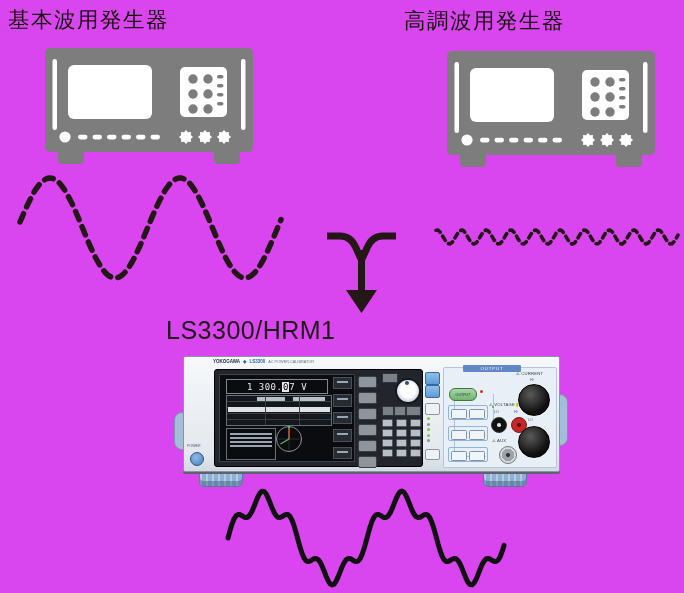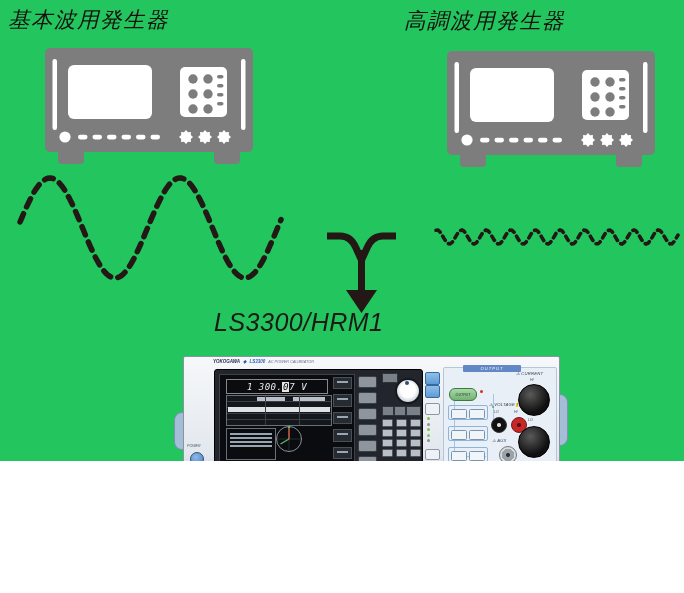--- a/index.html
+++ b/index.html
@@ -1,17 +1,17 @@
 <!DOCTYPE html>
 <html><head>
 <meta charset="utf-8">
 <style>
   html,body{margin:0;padding:0;background:#fff;}
-  #canvas{position:relative;width:684px;height:461px;background:#22c55e;overflow:hidden;
-          font-family:"Liberation Sans",sans-serif;color:#231815;font-style:italic;}
+  #canvas{position:relative;width:684px;height:593px;background:#d946ef;overflow:hidden;
+          font-family:"Liberation Sans",sans-serif;color:#231815;}
   .abs{position:absolute;}
   .jp-label{font-size:21.5px;font-weight:500;letter-spacing:1.5px;color:#17110e;}
   .model-title{font-size:25px;letter-spacing:.5px;color:#1e1a18;}
   .gfill{fill:#7d7d7d;}
   svg.overlay{position:absolute;left:0;top:0;pointer-events:none;}
   .wave-dash{stroke:#231815;fill:none;stroke-width:5.5;stroke-dasharray:9 7.5;stroke-linecap:round;}
   .wave-dash-sm{stroke:#231815;fill:none;stroke-width:3.6;stroke-dasharray:5 4.6;stroke-linecap:round;}
   .wave-solid{stroke:#111;fill:none;stroke-width:5;stroke-linecap:round;stroke-linejoin:round;}
   .merge{stroke:#231815;fill:none;stroke-width:7;}
   
@@ -129,21 +129,21 @@
     <path class="wave-dash-sm" d="M436.0,230.3L438.0,230.2L440.0,231.9L442.0,234.9L444.0,238.4L446.0,241.6L448.0,243.6L450.0,243.9L452.0,242.5L454.0,239.6L456.0,236.1L458.0,232.8L460.0,230.6L462.0,230.0L464.0,231.2L466.0,233.9L468.0,237.3L470.0,240.7L472.0,243.1L474.0,244.0L476.0,243.1L478.0,240.6L480.0,237.2L482.0,233.8L484.0,231.1L486.0,230.0L488.0,230.7L490.0,233.0L492.0,236.3L494.0,239.8L496.0,242.6L498.0,243.9L500.0,243.5L502.0,241.5L504.0,238.3L506.0,234.7L508.0,231.8L510.0,230.2L512.0,230.3L514.0,232.1L516.0,235.2L518.0,238.8L520.0,241.8L522.0,243.7L524.0,243.8L526.0,242.2L528.0,239.3L530.0,235.8L532.0,232.6L534.0,230.5L536.0,230.1L538.0,231.4L540.0,234.2L542.0,237.7L544.0,241.0L546.0,243.3L548.0,244.0L550.0,242.9L552.0,240.3L554.0,236.8L556.0,233.4L558.0,230.9L560.0,230.0L562.0,230.8L564.0,233.3L566.0,236.6L568.0,240.1L570.0,242.8L572.0,244.0L574.0,243.4L576.0,241.2L578.0,237.9L580.0,234.4L582.0,231.6L584.0,230.1L586.0,230.4L588.0,232.4L590.0,235.6L592.0,239.1L594.0,242.1L596.0,243.8L598.0,243.8L600.0,242.0L602.0,239.0L604.0,235.4L606.0,232.3L608.0,230.4L610.0,230.1L612.0,231.6L614.0,234.5L616.0,238.1L618.0,241.3L620.0,243.5L622.0,244.0L624.0,242.7L626.0,240.0L628.0,236.5L630.0,233.1L632.0,230.8L634.0,230.0L636.0,231.0L638.0,233.6L640.0,237.0L642.0,240.4L644.0,243.0L646.0,244.0L648.0,243.2L650.0,240.9L652.0,237.6L654.0,234.1L656.0,231.3L658.0,230.0L660.0,230.5L662.0,232.7L664.0,235.9L666.0,239.4L668.0,242.3L670.0,243.9L672.0,243.7L674.0,241.7L676.0,238.6L678.0,235.1"></path>
     <path class="wave-solid" d="M228.0,538.0L230.0,530.6L232.0,524.1L234.0,519.0L236.0,515.8L238.0,514.5L240.0,514.6L242.0,515.7L244.0,517.0L246.0,517.6L248.0,517.0L250.0,514.8L252.0,511.2L254.0,506.5L256.0,501.3L258.0,496.6L260.0,493.0L262.0,491.2L264.0,491.4L266.0,493.7L268.0,497.7L270.0,502.6L272.0,507.7L274.0,512.2L276.0,515.5L278.0,517.3L280.0,517.5L282.0,516.7L284.0,515.4L286.0,514.5L288.0,514.6L290.0,516.4L292.0,520.1L294.0,525.6L296.0,532.4L298.0,539.9L300.0,547.1L302.0,553.3L304.0,558.0L306.0,560.7L308.0,561.6L310.0,561.1L312.0,559.9L314.0,558.8L316.0,558.4L318.0,559.4L320.0,561.9L322.0,565.9L324.0,570.8L326.0,575.9L328.0,580.5L330.0,583.7L332.0,585.0L334.0,584.2L336.0,581.4L338.0,577.1L340.0,572.1L342.0,567.0L344.0,562.8L346.0,559.9L348.0,558.5L350.0,558.6L352.0,559.6L354.0,560.9L356.0,561.6L358.0,561.1L360.0,558.8L362.0,554.7L364.0,548.8L366.0,541.7L368.0,534.3L370.0,527.2L372.0,521.3L374.0,517.2L376.0,514.9L378.0,514.4L380.0,515.1L382.0,516.4L384.0,517.4L386.0,517.5L388.0,516.1L390.0,513.2L392.0,509.0L394.0,503.9L396.0,498.9L398.0,494.6L400.0,491.8L402.0,491.0L404.0,492.3L406.0,495.5L408.0,500.1L410.0,505.2L412.0,510.1L414.0,514.1L416.0,516.6L418.0,517.6L420.0,517.2L422.0,516.1L424.0,514.9L426.0,514.4L428.0,515.3L430.0,518.0L432.0,522.7L434.0,528.9L436.0,536.1L438.0,543.6L440.0,550.4L442.0,555.9L444.0,559.6L446.0,561.4L448.0,561.5L450.0,560.6L452.0,559.3L454.0,558.5L456.0,558.7L458.0,560.5L460.0,563.8L462.0,568.3L464.0,573.4L466.0,578.3L468.0,582.3L470.0,584.6L472.0,584.8L474.0,583.0L476.0,579.4L478.0,574.7L480.0,569.5L482.0,564.8L484.0,561.2L486.0,559.0L488.0,558.4L490.0,559.0L492.0,560.3L494.0,561.4L496.0,561.5L498.0,560.2L500.0,557.0L502.0,551.9L504.0,545.4"></path>
     <g>
       <path class="merge" d="M327,236 h13 q11,0 16,12 l5,11"></path>
       <path class="merge" d="M396,236 h-13 q-11,0 -16,12 l-5,11"></path>
       <path class="merge" d="M361.5,250 V292"></path>
       <polygon fill="#231815" points="346,290 377,290 361.5,313"></polygon>
     </g>
   </svg>
 
-  <div class="abs model-title" style="left:166px;top:308px;margin-left:48px;">LS3300/HRM1</div>
+  <div class="abs model-title" style="left:166px;top:316px;">LS3300/HRM1</div>
 
   <div class="abs handle" style="left:174px;top:412px;width:10px;height:36px;border-radius:8px 0 0 8px;"></div>
   <div class="abs handle" style="left:555px;top:394px;width:11px;height:50px;border-radius:0 8px 8px 0;"></div>
   <div class="abs foot" style="left:199px;top:470px;width:42px;height:15px;"></div>
   <div class="abs foot" style="left:483px;top:470px;width:42px;height:15px;"></div>
 
   <div class="abs inst-body" style="left:183px;top:356px;width:375px;height:114px;">
 
     <div class="abs brand-row" style="left:29px;top:2px;">
       <span class="brand-b">YOKOGAWA</span>

